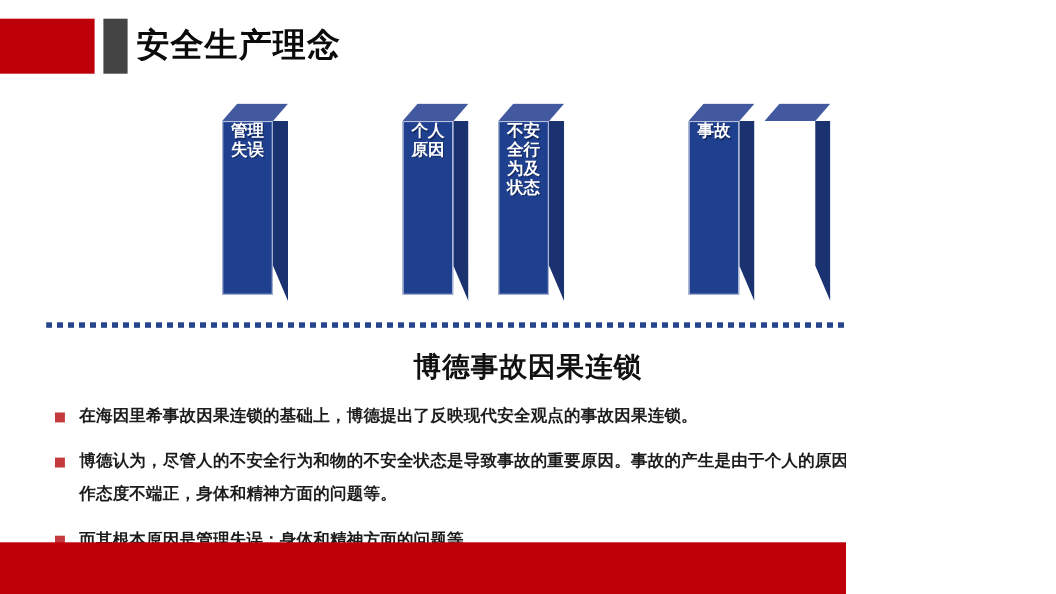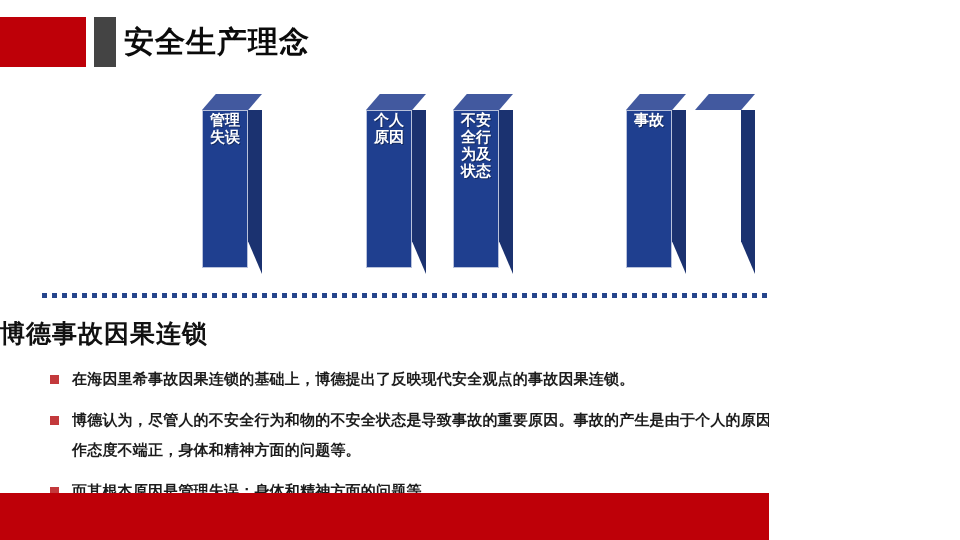--- a/index.html
+++ b/index.html
@@ -121,20 +121,21 @@
     background-image: repeating-linear-gradient(to right,
       #26458C 0px, #26458C 5px, rgba(0,0,0,0) 5px, rgba(0,0,0,0) 10px);
   }
 
   
   .section-heading {
     position: absolute;
     left: 0px;
     top: 317px;
     width: 960px;
+    text-align: center;
     font-size: 25px;
     font-weight: bold;
     color: #111111;
     letter-spacing: 1px;
   }
 
   
   .bullets {
     position: absolute;
     left: 48px;

